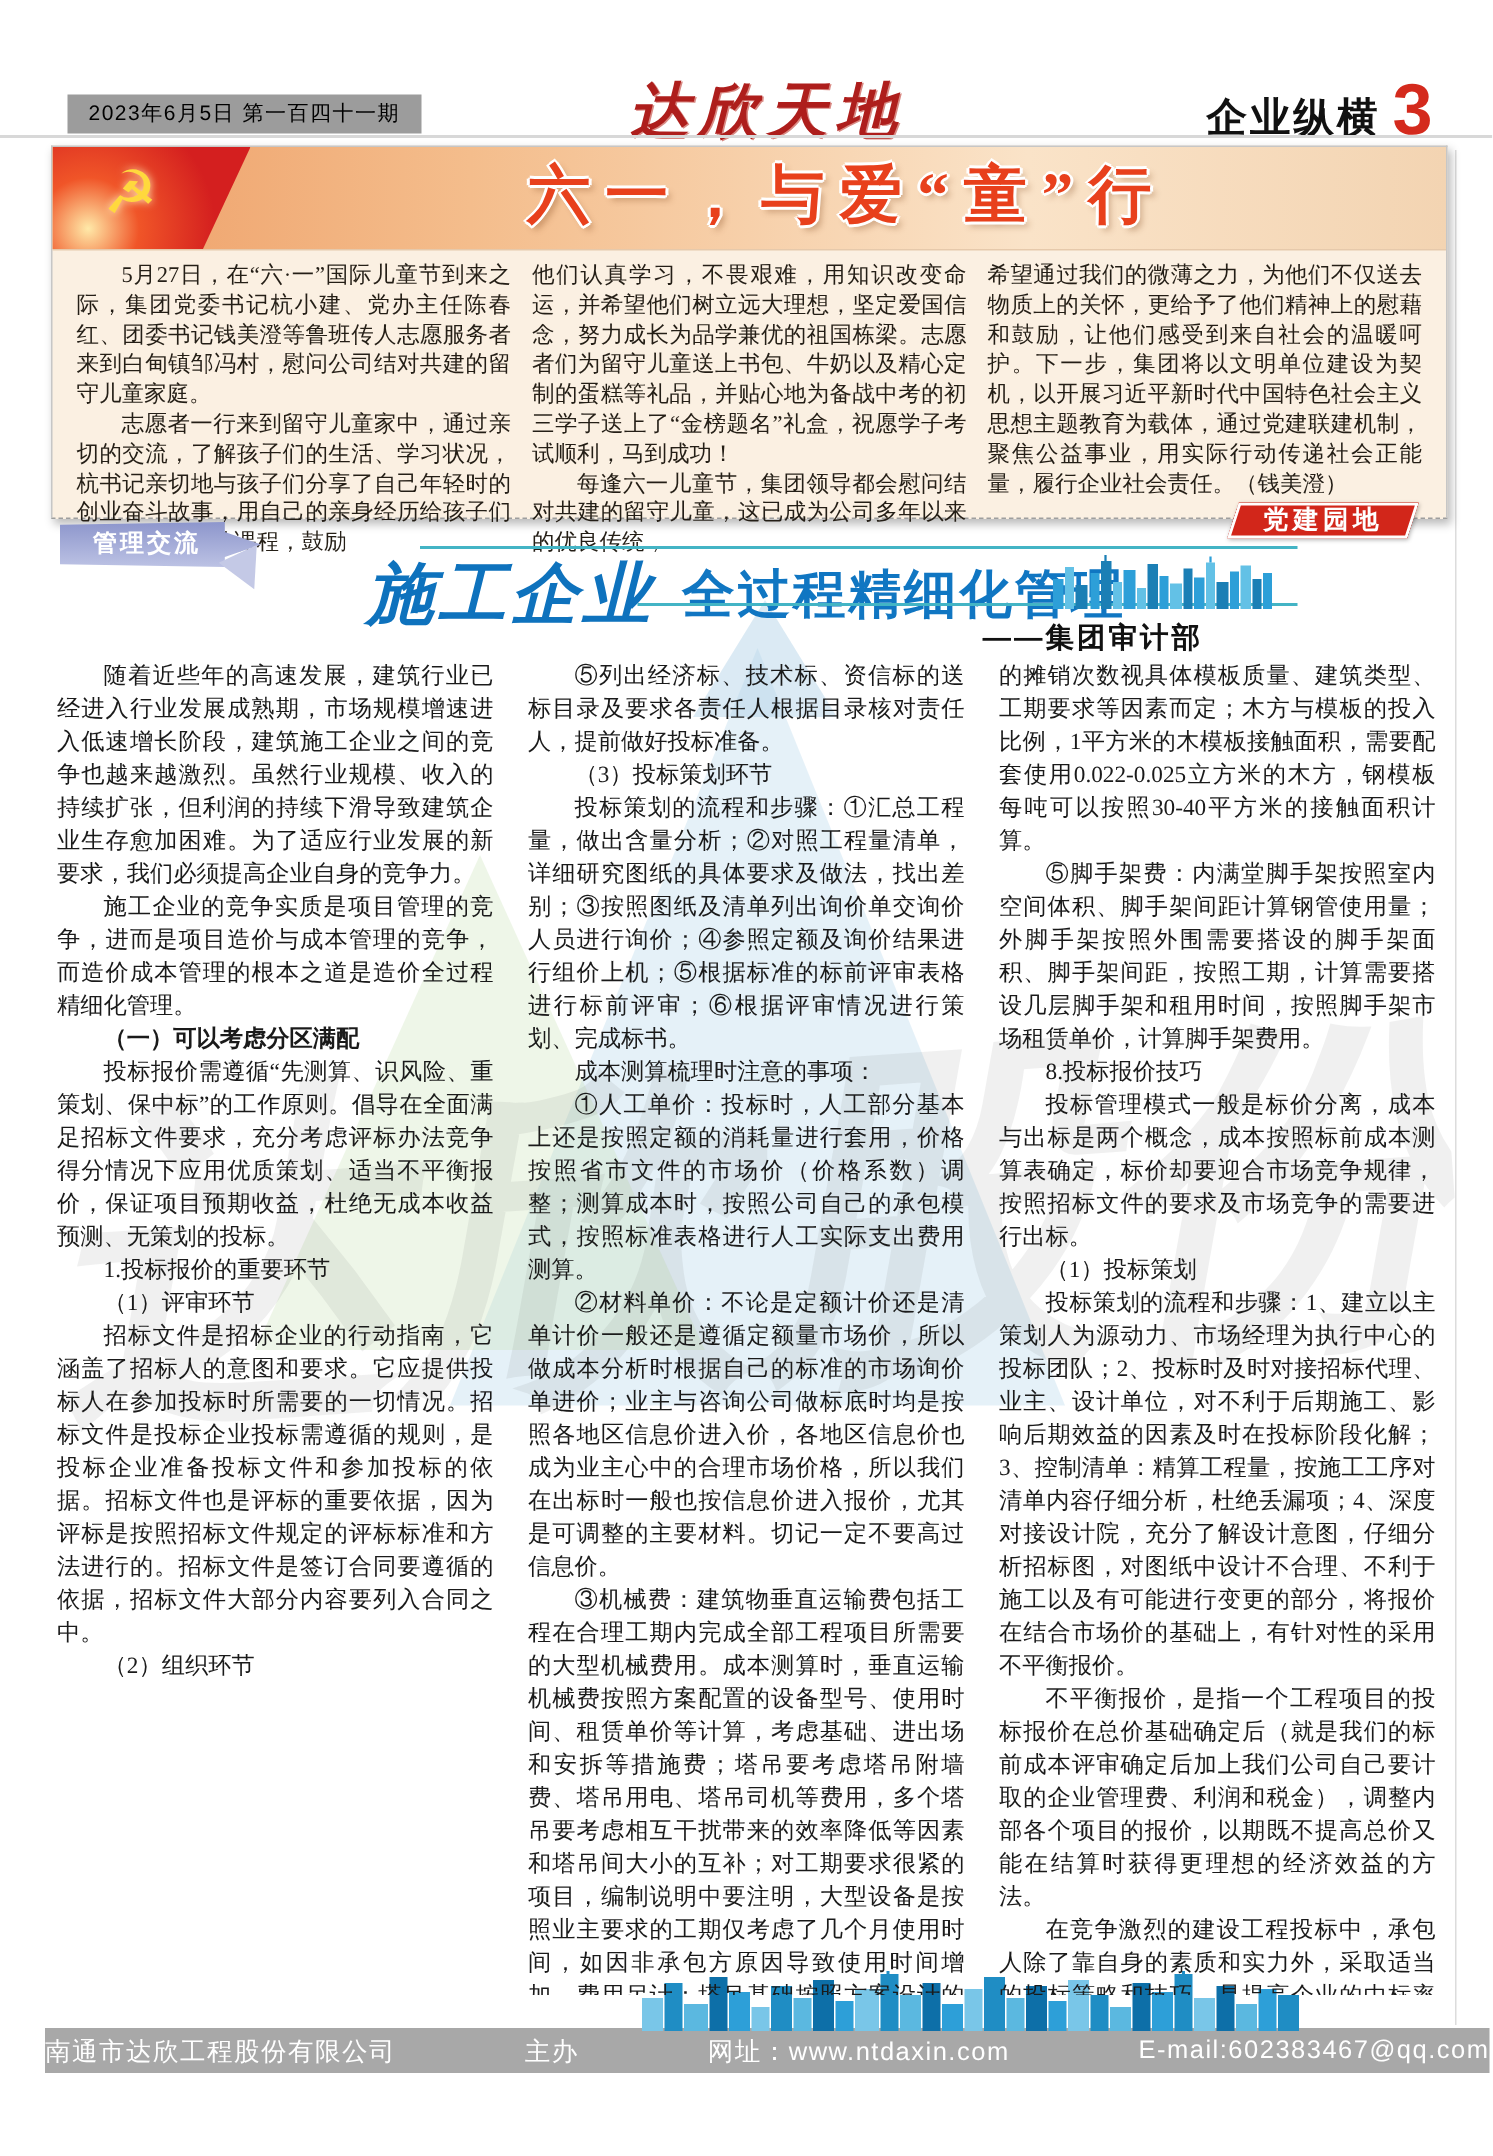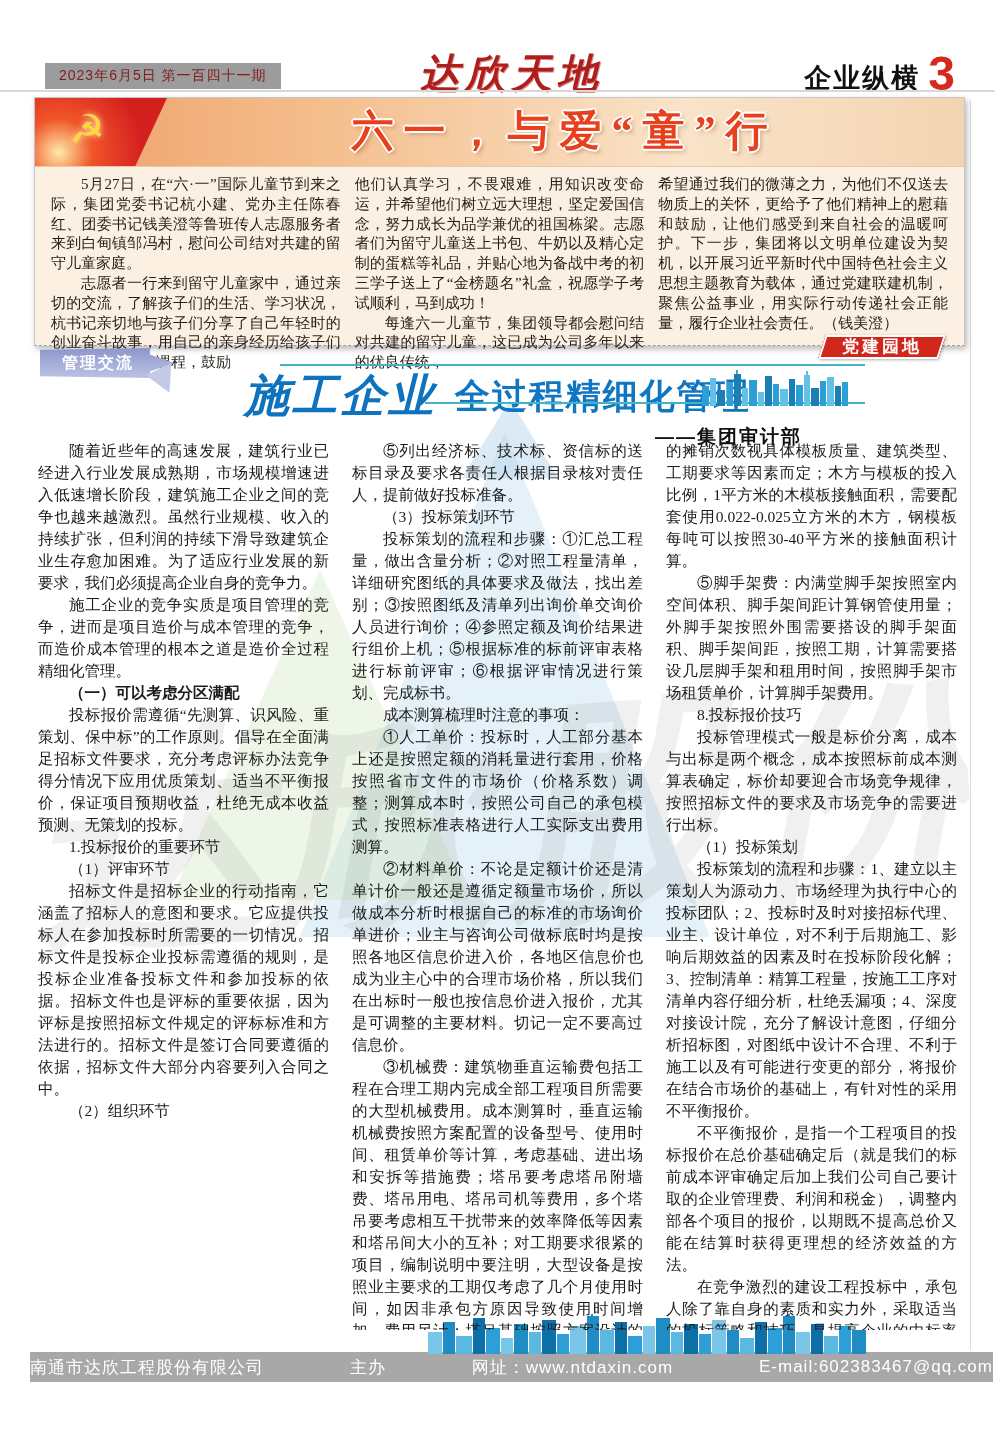--- a/index.html
+++ b/index.html
@@ -1,20 +1,20 @@
 <!DOCTYPE html>
 <html><head>
 <meta charset="utf-8">
 <style>
   html,body{margin:0;padding:0;background:#ffffff;}
   #page{position:relative;width:995px;height:1437px;background:#fff;overflow:hidden;
         font-family:"Liberation Sans","DejaVu Sans",sans-serif;}
 
   
-  .date-badge{position:absolute;left:45px;top:63px;background:#9c9c9c;color:#7f1d1d;
+  .date-badge{position:absolute;left:45px;top:63px;background:#9c9c9c;color:#000000;
     font-size:14px;padding:4px 14px;letter-spacing:1px;}
   .masthead{position:absolute;left:0;right:0;top:46px;text-align:center;
     font-family:"Liberation Serif","DejaVu Serif",serif;font-style:italic;font-weight:bold;
     font-size:40px;color:#ae1e1c;letter-spacing:6px;text-shadow:1px 1px 0 #d98a84;padding-left:28px;}
   .sect-wrap{position:absolute;right:40px;top:50px;display:flex;align-items:flex-start;}
   .sect-label{font-family:"Liberation Serif","DejaVu Serif",serif;font-weight:bold;
     font-size:27px;color:#111;letter-spacing:2px;margin-top:10px;}
   .page-no{font-size:48px;font-weight:900;color:#d42a1d;margin-left:8px;line-height:1;}
   .header-rule{position:absolute;left:0;right:0;top:90px;height:2px;background:#d8d8d8;}
   .page-rule-right{position:absolute;right:24px;top:100px;height:1250px;width:1px;background:#dcdcdc;}
@@ -53,21 +53,21 @@
     border-left:14px solid transparent;border-right:14px solid transparent;
     border-top:26px solid #c4c9e6;transform:rotate(-25deg);}
   .main-title-block{position:absolute;left:0;right:0;top:352px;height:84px;}
   .title-line-top{position:absolute;left:280px;top:12px;width:585px;height:2px;background:#43b4c5;}
   .title-line-bottom{position:absolute;left:425px;top:50px;width:440px;height:2px;background:#43b4c5;}
   .title-row{position:absolute;left:0;right:0;top:14px;text-align:center;white-space:nowrap;}
   .title-p1{font-size:45px;font-weight:900;font-style:italic;color:#0e72bd;letter-spacing:3px;
     vertical-align:middle;}
   .title-p2{font-family:"Liberation Serif","DejaVu Serif",serif;font-size:35px;font-weight:bold;
     color:#1076c2;letter-spacing:2px;margin-left:14px;vertical-align:middle;}
-  .dept-byline{position:absolute;left:655px;top:72px;font-size:19px;font-weight:bold;color:#111;
+  .dept-byline{position:absolute;left:655px;top:60px;font-size:19px;font-weight:bold;color:#111;
     letter-spacing:2px;}
   .skyline-title{position:absolute;left:700px;top:18px;}
 
   
   .main-cols{position:absolute;left:38px;top:440px;width:919px;display:flex;gap:23px;z-index:2;}
   .mcol{width:297px;height:890px;overflow:hidden;
     font-family:"Liberation Serif","DejaVu Serif",serif;font-size:15.5px;line-height:22px;
     text-align:justify;color:#1a1a1a;}
   .para{margin:0;text-indent:2em;}
   .para.cont{text-indent:0;}

